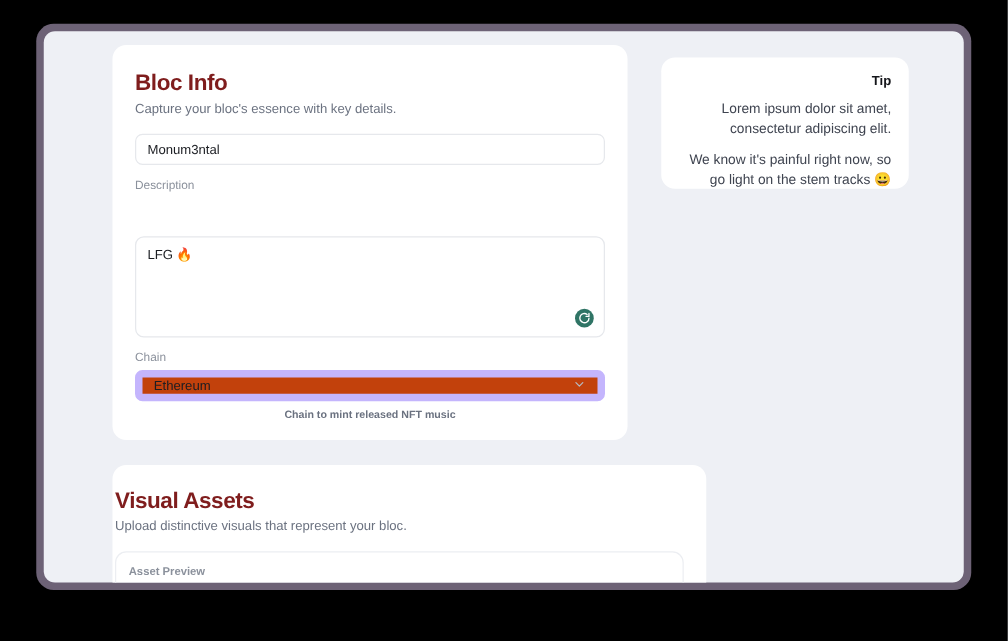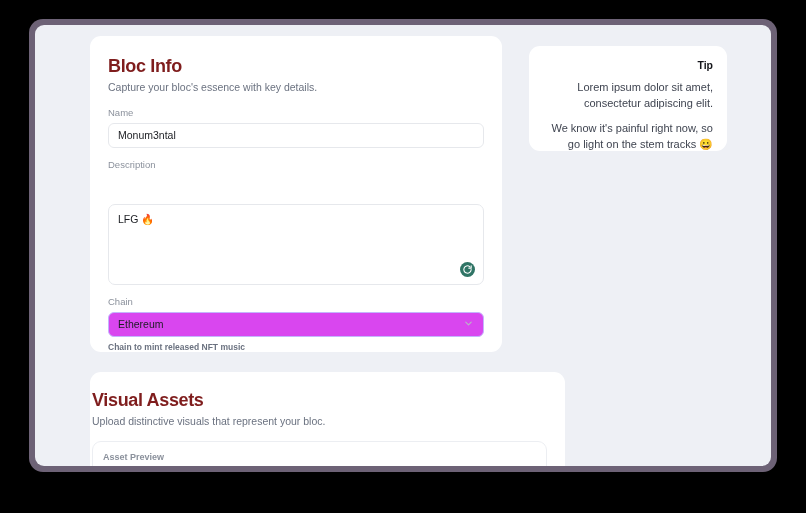--- a/index.html
+++ b/index.html
@@ -116,36 +116,37 @@
     border-radius: 50%;
     background: #2f7465;
     display: flex;
     align-items: center;
     justify-content: center;
   }
 
   .select-input {
     width: 100%;
     height: 25px;
-    background: #d946ef;
-    border: 1px solid #c4b5fd;
+    background: #c2410c;
+    border: 6px solid #c4b5fd;
     border-radius: 6px;
     box-sizing: border-box;
     padding: 0 9px;
     font-size: 10.5px;
     color: #1b1d22;
     display: flex;
     align-items: center;
     justify-content: space-between;
   }
   .helper-text {
     font-size: 8.5px;
     color: #6b7280;
     margin-top: 5px;
     font-weight: bold;
+    text-align: center;
   }
 
   
   #visual-assets-card {
     left: 55px;
     top: 347px;
     width: 475px;
     height: 120px;
     padding: 18px 18px 0 2px;
     overflow: hidden;
@@ -195,21 +196,20 @@
 
 <div id="device-bezel">
   <div id="viewport">
     <div id="content-area">
 
       <section class="card" id="bloc-info-card">
         <h1 class="card-title">Bloc Info</h1>
         <p class="card-subtitle">Capture your bloc's essence with key details.</p>
 
         <div class="field-block">
-          <div class="field-label">Name</div>
           <div class="text-input">Monum3ntal</div>
         </div>
 
         <div id="description-wrap">
           <div class="field-label">Description</div>
           <div id="description-box">
             <span>LFG 🔥</span>
             <span id="generate-icon-btn">
               <svg width="11" height="11" viewBox="0 0 24 24" fill="none" stroke="#ffffff" stroke-width="2.4" stroke-linecap="round" stroke-linejoin="round">
                 <path d="M20 12a8 8 0 1 1-3.2-6.4"></path>

